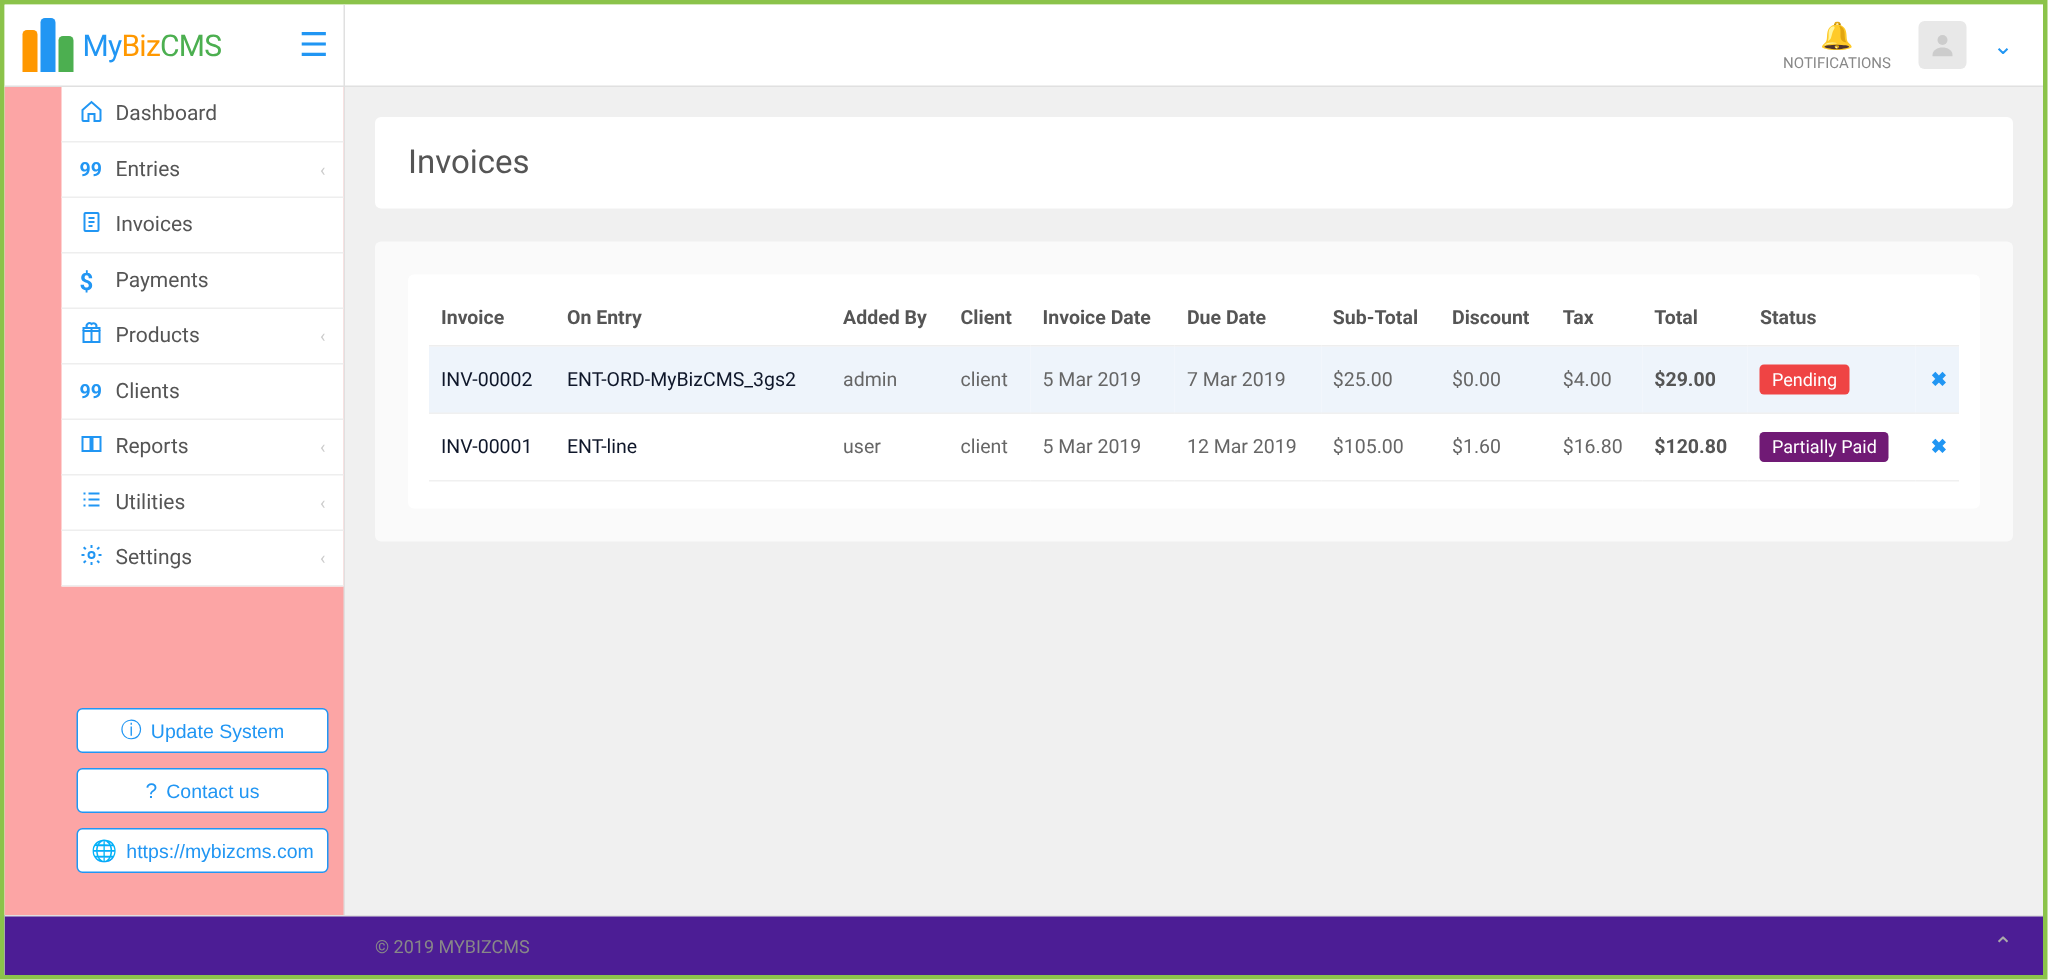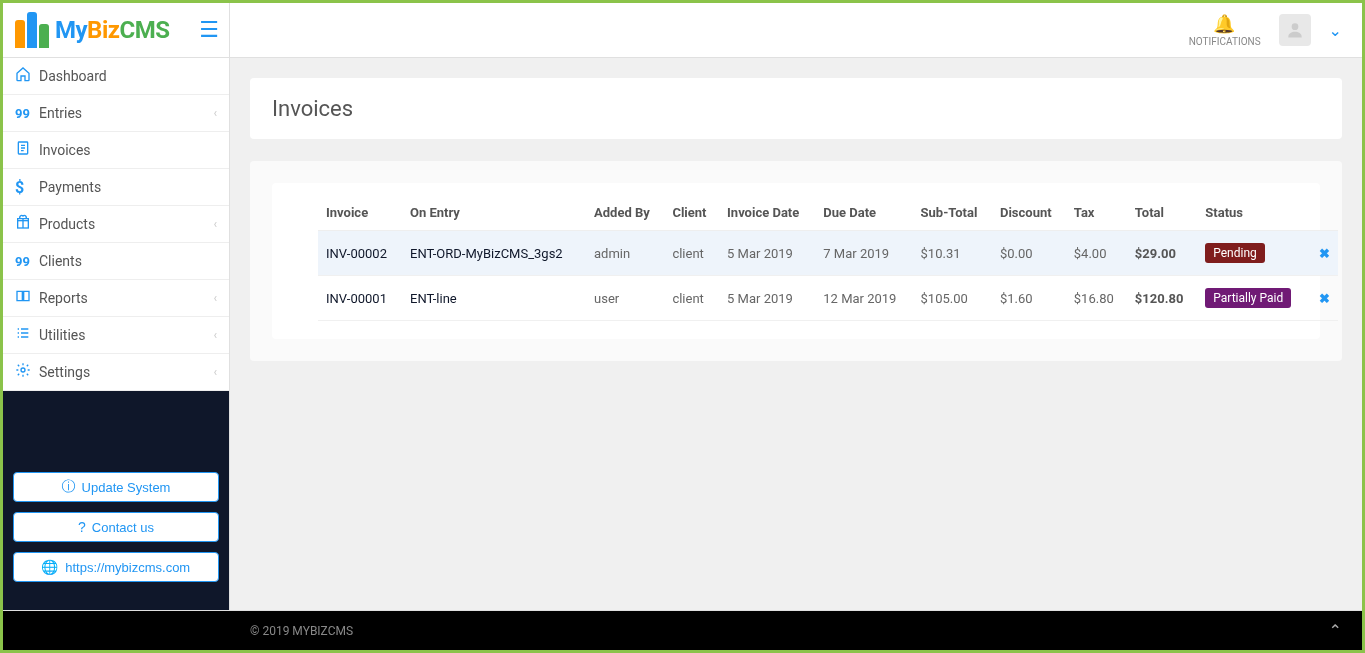--- a/index.html
+++ b/index.html
@@ -36,21 +36,21 @@
 .logo-bars {
   display: flex;
   align-items: flex-end;
   gap: 2px;
   margin-right: 6px;
 }
 .logo-bars span { display: block; width: 10px; border-radius: 3px 3px 0 0; }
 .logo-bars .b1 { background: #ff9800; height: 28px; }
 .logo-bars .b2 { background: #2196f3; height: 36px; }
 .logo-bars .b3 { background: #4caf50; height: 24px; }
-.logo-text { font-size: 24px; font-weight: 700; letter-spacing: -0.5px; text-align: right; }
+.logo-text { font-size: 20px; font-weight: 400; letter-spacing: -0.5px; text-align: right; }
 .logo-text .my { color: #2196f3; }
 .logo-text .biz { color: #ff9800; }
 .logo-text .cms { color: #4caf50; }
 .hamburger {
   position: absolute;
   right: 10px;
   top: 14px;
   color: #2196f3;
   font-size: 22px;
   cursor: pointer;
@@ -76,24 +76,25 @@
   border-radius: 4px;
   display: flex; align-items: center; justify-content: center;
   color: #bbb; font-size: 20px;
 }
 .chevron-blue { color: #2196f3; font-size: 16px; cursor: pointer; }
 
 .body-row { display: flex; height: calc(100% - 55px - 40px); }
 
 .sidebar {
   width: 227px;
-  background: #0f172a;
+  background: #fca5a5;
   border-right: 1px solid #e0e0e0;
   display: flex;
   flex-direction: column;
+  padding-left: 38px;
 }
 .nav { background: #fff; }
 .nav-item {
   display: flex;
   align-items: center;
   height: 37px;
   padding: 0 12px;
   border-bottom: 1px solid #eee;
   cursor: pointer;
   position: relative;
@@ -152,21 +153,21 @@
 .content-card {
   background: #fafafa;
   border-radius: 4px;
   padding: 22px;
 }
 .table-wrap {
   background: #fff;
   border-radius: 4px;
   padding: 12px 14px 18px;
 }
-table { width: 100%; border-collapse: collapse; margin-left: 32px; }
+table { width: 100%; border-collapse: collapse; }
 th {
   text-align: left;
   font-weight: 700;
   font-size: 13px;
   color: #555;
   padding: 10px 8px;
   border-bottom: 1px solid #eee;
 }
 td {
   padding: 12px 8px;
@@ -177,33 +178,33 @@
 tr.hl td { background: #eef4fb; }
 .link { color: #0f172a; cursor: pointer; }
 .bold { font-weight: 700; color: #555; }
 .badge {
   display: inline-block;
   padding: 3px 8px;
   border-radius: 3px;
   color: #fff;
   font-size: 12px;
 }
-.badge-pending { background: #7f1d1d; }
+.badge-pending { background: #ef4444; }
 .badge-partial { background: #701a75; }
 .del-x { color: #2196f3; cursor: pointer; font-weight: 700; font-size: 13px; }
 
 .footer {
   height: 40px;
   border-top: 1px solid #e0e0e0;
   display: flex;
   align-items: center;
   padding: 0 20px;
   font-size: 12px;
   color: #888;
-  background: #000000;
+  background: #4c1d95;
 }
 .footer .sidebar-spacer { width: 227px; }
 .footer .grow { flex: 1; }
 .footer .up { color: #aaa; font-size: 16px; cursor: pointer; }
 </style>
 </head>
 <body>
 
 <div class="outer-frame">
 
@@ -334,21 +335,21 @@
                 </tr>
               </thead>
             <tbody id="tbody">
                 <tr class="hl">
                   <td><span class="link">INV-00002</span></td>
                   <td><span class="link">ENT-ORD-MyBizCMS_3gs2</span></td>
                   <td>admin</td>
                   <td>client</td>
                   <td>5 Mar 2019</td>
                   <td>7 Mar 2019</td>
-                  <td>$10.31</td>
+                  <td>$25.00</td>
                   <td>$0.00</td>
                   <td>$4.00</td>
                   <td class="bold">$29.00</td>
                   <td><span class="badge badge-pending">Pending</span></td>
                   <td style="text-align:right"><span class="del-x">✖</span></td>
                 </tr>
                 <tr>
                   <td><span class="link">INV-00001</span></td>
                   <td><span class="link">ENT-line</span></td>
                   <td>user</td>

